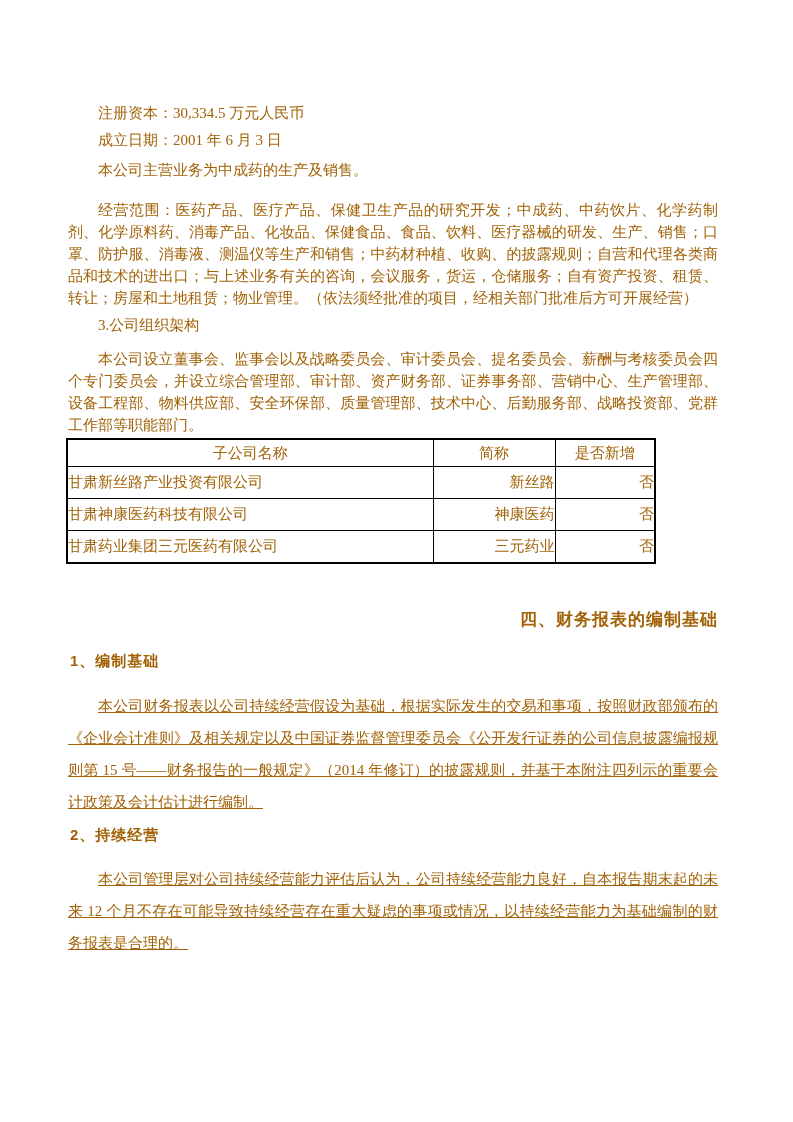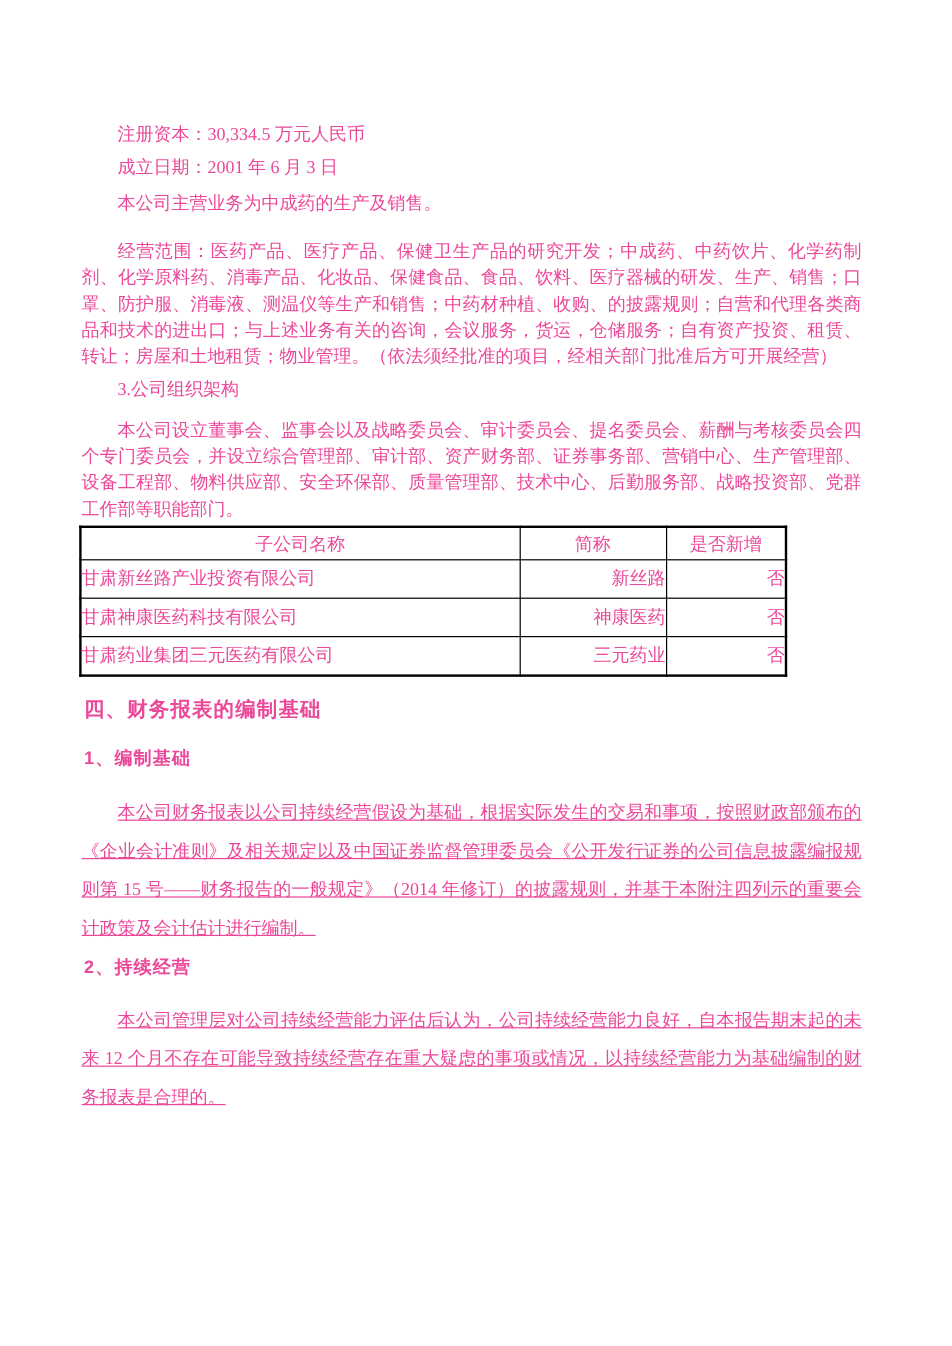--- a/index.html
+++ b/index.html
@@ -5,21 +5,21 @@
   html, body {
     margin: 0;
     padding: 0;
     background: #ffffff;
   }
   .page {
     position: relative;
     width: 793px;
     height: 1122px;
     background: #ffffff;
-    color: #ec4899;
+    color: #a16207;
     overflow: hidden;
     font-family: "Liberation Serif", "DejaVu Serif", serif;
   }
   .content {
     position: absolute;
     left: 68px;
     top: 0;
     width: 650px;
   }
   
@@ -80,22 +80,23 @@
   td.cell-center, th.cell-center { text-align: right; }
   col.c-name { width: 366px; }
   col.c-abbr { width: 122px; }
   col.c-new  { width: 100px; }
 
   .h-major {
     font-family: "Liberation Sans", "DejaVu Sans", sans-serif;
     font-weight: bold;
     font-size: 17px;
     line-height: 24px;
-    margin: 16px 0 0 2px;
+    margin: 44px 0 0 2px;
     letter-spacing: 1px;
+    text-align: right;
   }
   .h-sub {
     font-family: "Liberation Sans", "DejaVu Sans", sans-serif;
     font-weight: bold;
     font-size: 15px;
     line-height: 22px;
     margin: 18px 0 0 2px;
     letter-spacing: 1px;
   }
   .m-h2    { margin-top: 6px; }

